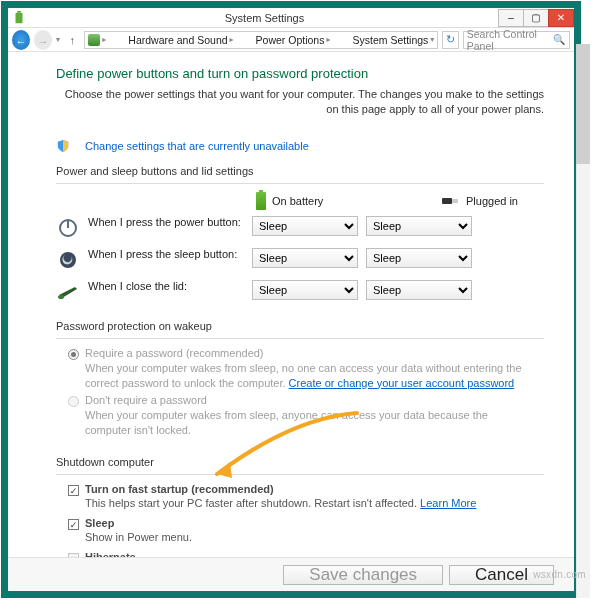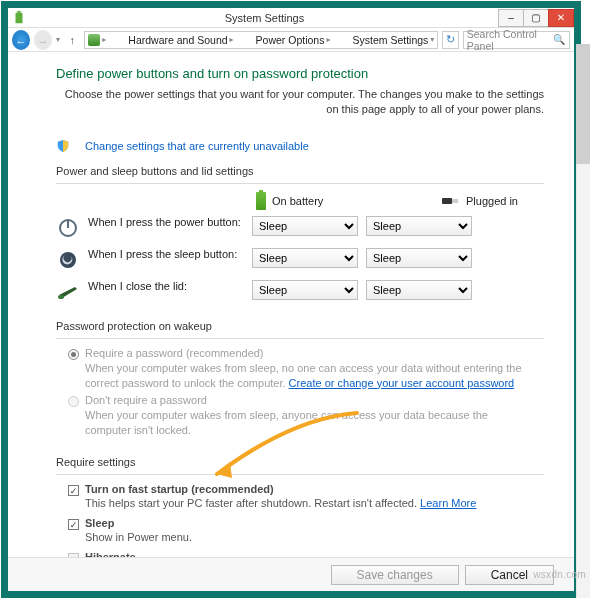--- a/index.html
+++ b/index.html
@@ -66,21 +66,21 @@
   .radio-body.disabled, .radio-body.disabled .desc, .radio-body.disabled strong { color: #a0a0a0; }
   .check-row { display: flex; align-items: flex-start; gap: 6px; margin: 4px 0 2px 12px; }
   .chk { width: 11px; height: 11px; border: 1px solid #777; flex: none; margin-top: 2px; display: flex; align-items: center; justify-content: center; font-size: 9px; color: #333; background: #fff; }
   .chk.checked::after { content: "✓"; }
   .chk.disabled { border-color: #c5c5c5; background: #f3f3f3; color: #bbb; }
   .check-body .lbl { color: #4a4a4a; }
   .check-body .lbl strong { font-weight: 600; color: #4a4a4a; }
   .check-body .desc { color: #555; margin: 2px 0 4px 0; }
   .check-body.disabled .lbl, .check-body.disabled .desc { color: #a8a8a8; }
   .footer { height: 34px; border-top: 1px solid #e0e0e0; display: flex; align-items: center; justify-content: flex-end; padding: 0 20px; gap: 6px; background: #f7f7f7; }
-  .btn { min-width: 72px; height: 20px; border: 1px solid #b8b8b8; background: linear-gradient(#fdfdfd,#ececec); font-size: 12px; display: flex; align-items: center; justify-content: center; padding: 0 25px; }
+  .btn { min-width: 72px; height: 20px; border: 1px solid #b8b8b8; background: linear-gradient(#fdfdfd,#ececec); font-size: 17px; display: flex; align-items: center; justify-content: center; padding: 0 25px; }
   .btn.disabled { color: #999; }
   .watermark { position: absolute; right: 6px; bottom: 20px; font-size: 10px; color: #b8b8b8; letter-spacing: 0.3px; }
   svg.arrow-annot { position: absolute; pointer-events: none; }
 </style>
 </head>
 <body>
 
 <div class="window">
   <div class="titlebar">
     <svg class="appicon" viewBox="0 0 16 16">
@@ -196,21 +196,21 @@
 
     <div class="radio-row">
       <div class="radio disabled"></div>
       <div class="radio-body disabled">
         <strong>Don't require a password</strong>
         <div class="desc">When your computer wakes from sleep, anyone can access your data because the computer isn't locked.</div>
       </div>
     </div>
 
     <div style="height:14px"></div>
-    <div class="sectiontitle">Require settings</div>
+    <div class="sectiontitle">Shutdown computer</div>
     <div class="hr"></div>
 
     <div class="check-row">
       <div class="chk checked"></div>
       <div class="check-body">
         <div class="lbl"><strong>Turn on fast startup (recommended)</strong></div>
         <div class="desc"><span>This helps start your PC faster after shutdown. Restart isn't affected. </span><a href="#" class="link uline">Learn More</a></div>
       </div>
     </div>
 

